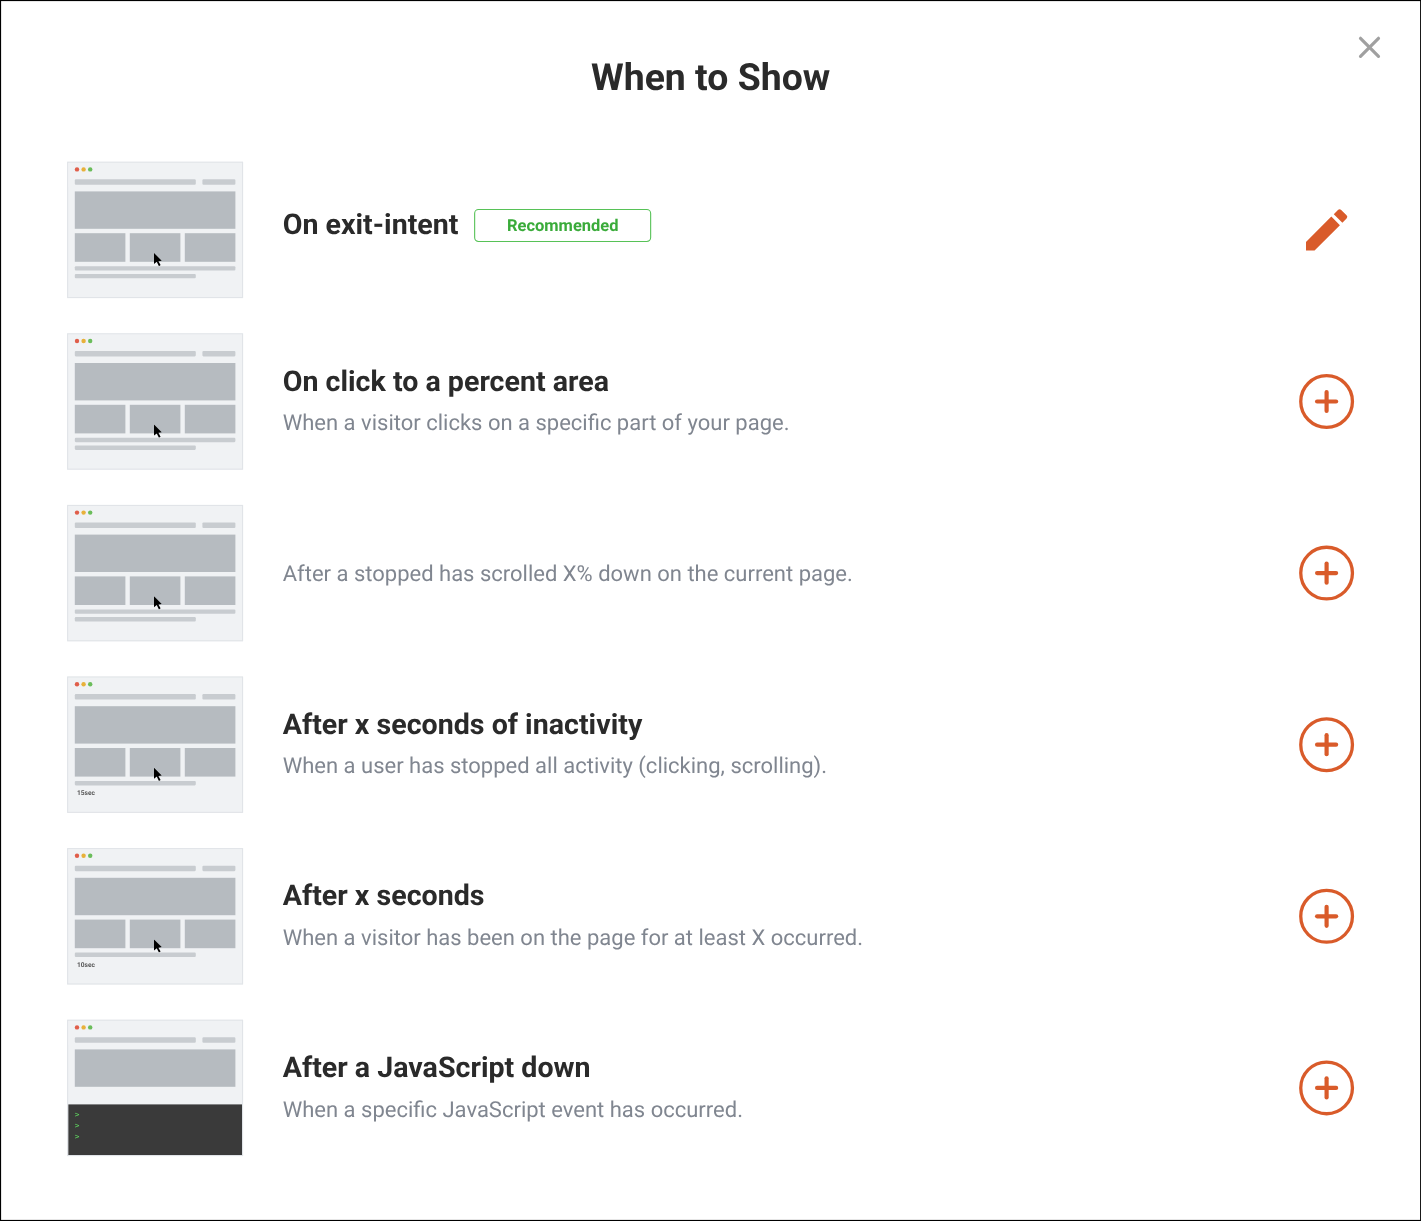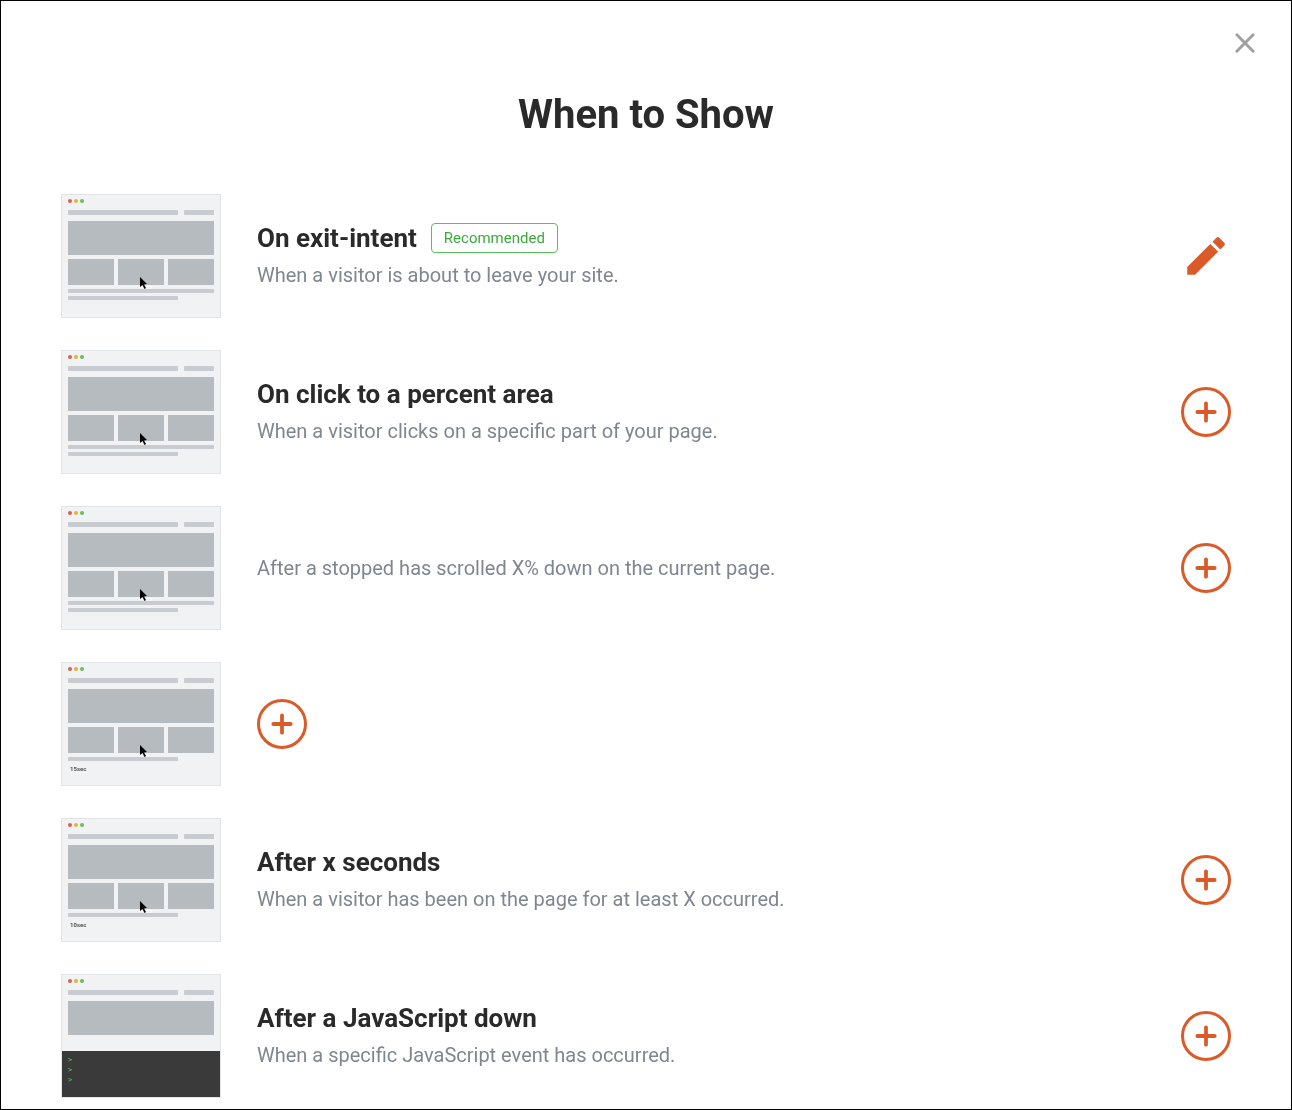--- a/index.html
+++ b/index.html
@@ -21,26 +21,25 @@
       right: 32px;
       cursor: pointer;
       color: #a0a0a0;
     }
     .close-btn svg {
       width: 28px;
       height: 28px;
     }
     .modal-title {
       text-align: center;
-      font-size: 40px;
+      font-size: 34px;
       font-weight: 700;
       color: #2a2a2a;
       padding-top: 50px;
       padding-bottom: 40px;
-      margin-top: 40px;
     }
     .rules-list {
       padding: 0 60px;
     }
     .rule-row {
       display: flex;
       align-items: center;
       padding: 16px 0;
       gap: 36px;
     }
@@ -154,22 +153,22 @@
     }
     .rule-title {
       font-size: 26px;
       font-weight: 700;
       color: #2a2a2a;
     }
     .badge {
       border: 1px solid #57c257;
       color: #3aab3a;
       font-size: 15px;
-      font-weight: 400;
-      padding: 5px 12px;
+      font-weight: 700;
+      padding: 5px 29px;
       border-radius: 4px;
     }
     .rule-desc {
       font-size: 20px;
       color: #808690;
       line-height: 1.4;
     }
     .rule-action {
       flex-shrink: 0;
       width: 50px;
@@ -226,21 +225,20 @@
         </div>
       <svg class="cursor-svg" viewBox="0 0 10 12">
           <path d="M0 0 L0 10 L2.5 8 L4.5 12 L6 11 L4 7.5 L7 7 Z" fill="#000"></path>
         </svg>
     </div>
     <div class="rule-body">
       <div class="rule-title-row">
         <div class="rule-title">On exit-intent</div>
         <div class="badge">Recommended</div>
       </div>
-      <div class="rule-desc">When a visitor is about to leave your site.</div>
     </div>
     <div class="rule-action">
       <svg viewBox="0 0 24 24" fill="currentColor">
         <path d="M3 17.25V21h3.75L17.81 9.94l-3.75-3.75L3 17.25zM20.71 7.04a1 1 0 0 0 0-1.41l-2.34-2.34a1 1 0 0 0-1.41 0l-1.83 1.83 3.75 3.75 1.83-1.83z"></path>
       </svg>
     </div>
   </div>
 
   <div class="rule-row">
     <div class="thumb">
@@ -323,20 +321,26 @@
           <div class="tile"></div>
         </div>
       <div class="lines">
           <div class="ln short"></div>
         </div>
       <svg class="cursor-svg" viewBox="0 0 10 12">
           <path d="M0 0 L0 10 L2.5 8 L4.5 12 L6 11 L4 7.5 L7 7 Z" fill="#000"></path>
         </svg>
       <div class="tiny-label">15sec</div>
     </div>
+    <div class="rule-body">
+      <div class="rule-title-row">
+        <div class="rule-title">After x seconds of inactivity</div>
+      </div>
+      <div class="rule-desc">When a user has stopped all activity (clicking, scrolling).</div>
+    </div>
     <div class="rule-action plus">
       <svg viewBox="0 0 24 24" fill="none" stroke="currentColor" stroke-width="3.5" stroke-linecap="round">
         <line x1="12" y1="4" x2="12" y2="20"></line>
           <line x1="4" y1="12" x2="20" y2="12"></line>
       </svg>
     </div>
   </div>
 
   <div class="rule-row">
     <div class="thumb">

